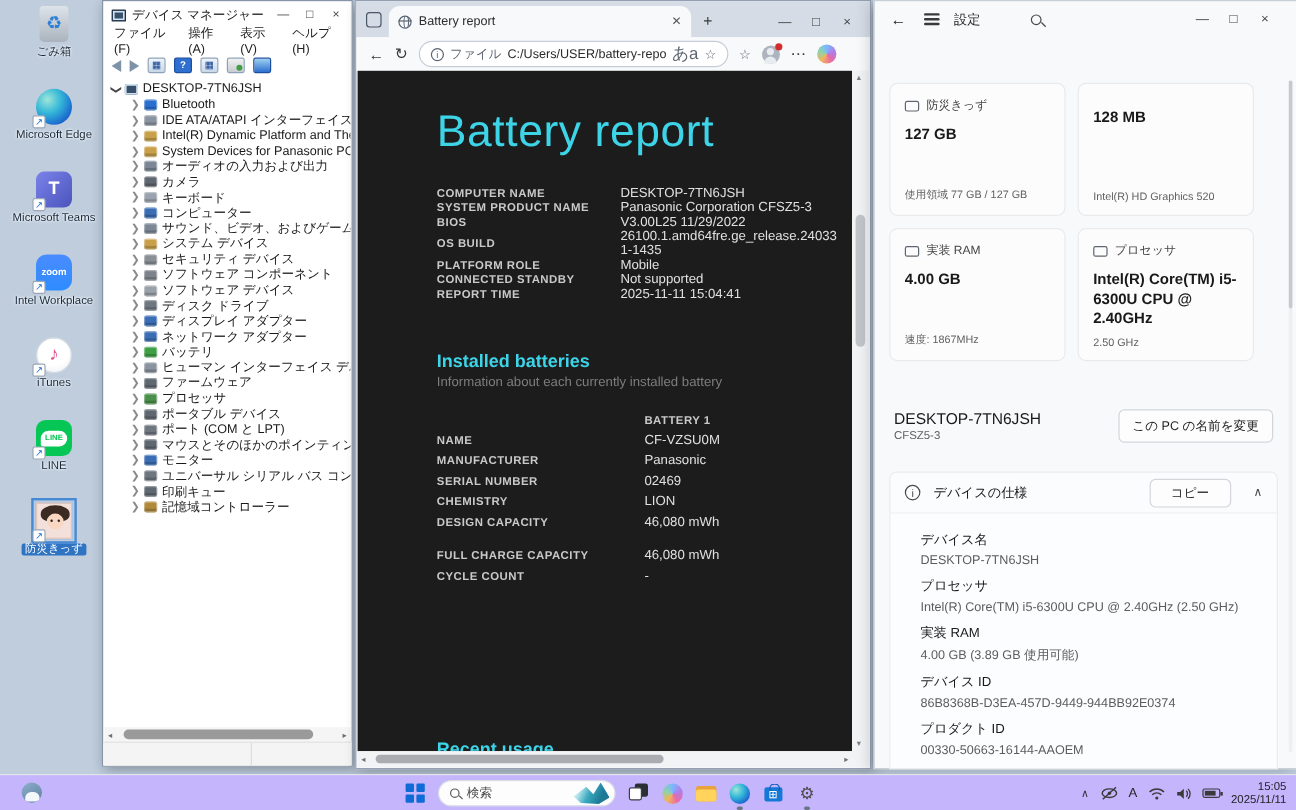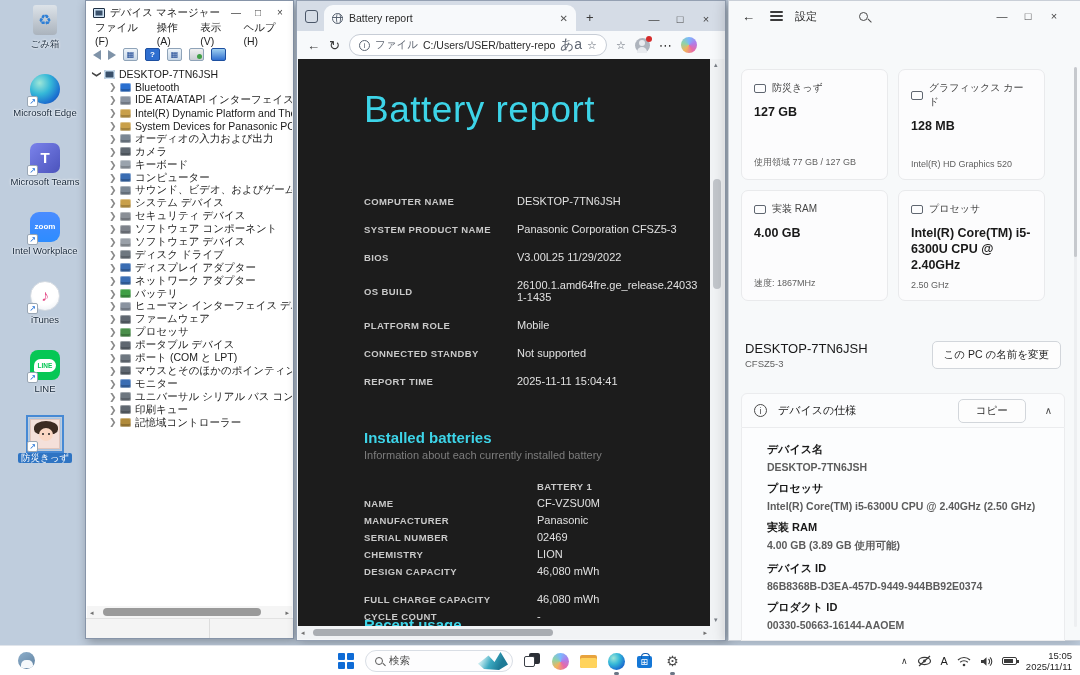--- a/index.html
+++ b/index.html
@@ -90,21 +90,21 @@
   .edge-vscroll { position:absolute; top:58px; right:1px; width:14px; bottom:14px; background:#f1f3f5; }
   .edge-vscroll .thumb { position:absolute; left:3px; width:8px; top:120px; height:110px; background:#c2c6cb; border-radius:4px; }
   .edge-hscroll { position:absolute; bottom:1px; left:1px; right:15px; height:13px; background:#f1f3f5; }
   .edge-hscroll .thumb { position:absolute; left:15px; width:240px; top:3px; height:7px; background:#a9adb2; border-radius:4px; }
   .corner { position:absolute; right:1px; bottom:1px; width:14px; height:13px; background:#f1f3f5; }
   .varrow { position:absolute; left:4px; font-size:7px; color:#7a7f86; }
 
   
   .report { position:absolute; left:66px; top:30px; right:10px; }
   .rep-title { font-size:37px; font-weight:300; color:#3dd4e8; letter-spacing:.5px; font-family:"Liberation Sans",sans-serif; }
-  .rep-info { margin-top:64px; display:grid; grid-template-columns:153px 185px; row-gap:16px; }
+  .rep-info { margin-top:24px; display:grid; grid-template-columns:153px 185px; row-gap:0; }
   .rep-label { font-size:9.5px; font-weight:bold; color:#c9c9c9; letter-spacing:.4px; align-self:center; }
   .rep-val { font-size:11px; color:#e0e0e0; word-break:break-all; }
   .rep-h2 { margin-top:42px; font-size:15px; font-weight:bold; color:#3dd4e8; }
   .rep-sub { margin-top:3px; font-size:11px; color:#7d7d7d; }
   .bat-table { margin-top:20px; display:grid; grid-template-columns:173px 160px; row-gap:5px; }
   .bat-head { font-size:9.5px; font-weight:bold; color:#c9c9c9; letter-spacing:.4px; }
   .gap-row { height:6px; grid-column:1 / 3; }
   .rep-h2.cut { position:absolute; top:557px; left:66px; margin:0; }
 
   
@@ -128,28 +128,28 @@
   .pcname { position:absolute; left:12px; top:330px; width:324px; height:48px; display:flex; align-items:center; padding:0 4px; }
   .pcname-name { font-size:13px; color:#191919; }
   .pcname-model { font-size:9.5px; color:#5f5f5f; margin-top:2px; }
   .btn { background:#fdfdfd; border:1px solid #d2d6db; border-radius:5px; font-size:10.5px; color:#1f1f1f; padding:6px 11px; }
   .pcname .btn { margin-left:auto; }
   .expander { position:absolute; left:12px; top:392px; width:324px; height:35px; background:#fbfcfd; border:1px solid #ebecee; border-radius:6px 6px 0 0; display:flex; align-items:center; gap:11px; padding:0 12px; }
   .info-circle { width:13px; height:13px; border:1.2px solid #4a4a4a; border-radius:50%; font-size:9px; line-height:12px; text-align:center; color:#4a4a4a; }
   .exp-label { font-size:11px; color:#191919; }
   .expander .btn { margin-left:auto; padding:4px 17px; }
   .chev-up { font-size:10px; color:#4a4a4a; margin-left:8px; }
-  .specs { position:absolute; left:12px; top:427px; width:324px; height:213px; background:#fcfdfe; border:1px solid #ebecee; border-top:none; overflow:hidden; padding:6px 12px 0 25px;font-weight:bold; }
+  .specs { position:absolute; left:12px; top:427px; width:324px; height:213px; background:#fcfdfe; border:1px solid #ebecee; border-top:none; overflow:hidden; padding:6px 12px 0 25px; }
   .spec-label { font-size:11px; color:#191919; margin-top:8px; }
   .spec-val { font-size:10.5px; color:#5c5c5c; margin-top:4px; white-space:nowrap; overflow:hidden; }
   .set-vtrack { position:absolute; right:3px; top:66px; width:3px; height:560px; background:#edeff1; border-radius:2px; }
   .set-vthumb { position:absolute; right:3px; top:66px; width:3px; height:190px; background:#c6c9cd; border-radius:2px; }
 
   
-  .taskbar { position:absolute; left:0; right:0; top:645px; height:30px; background:#ffffff; border-top:1px solid #e1e5eb;padding-left:27px; }
+  .taskbar { position:absolute; left:0; right:0; top:645px; height:30px; background:#c4b5fd; border-top:1px solid #e1e5eb;padding-left:27px; }
   .widgets { position:absolute; left:18px; top:6px; width:17px; height:17px; border-radius:50%; background:linear-gradient(145deg,#8fb0cc,#5d7f9e); overflow:hidden; }
   .widgets:after { content:""; position:absolute; left:3px; top:8px; width:12px; height:8px; background:#f5f8fb; border-radius:5px 5px 0 0; }
   .tb-center { position:absolute; left:338px; top:0; height:30px; display:flex; align-items:center; gap:11px; }
   .start { width:16px; height:16px; display:grid; grid-template-columns:7px 7px; grid-template-rows:7px 7px; gap:1.5px; }
   .start i { background:#0f6cd6; border-radius:1px; }
   .search-pill { width:148px; height:22px; background:#fdfdfe; border:1px solid #d9dee5; border-radius:11px; display:flex; align-items:center; gap:6px; padding:0 4px 0 9px; font-size:10.5px; color:#4a4a4a; }
   .search-pill .mag2 { width:8px; height:8px; border:1.3px solid #5a5a5a; border-radius:50%; position:relative; flex:0 0 auto; }
   .search-pill .mag2:after { content:""; position:absolute; left:6px; top:6px; width:4px; height:1.3px; background:#5a5a5a; transform:rotate(45deg); }
   .search-pill .crane { margin-left:auto; width:30px; height:18px; background:linear-gradient(115deg,#bfe8ee 20%,#3aa8c0 45%,#1d7a96 75%); clip-path:polygon(0 65%,35% 20%,55% 55%,75% 0,100% 70%,70% 100%,20% 95%); }
   .tb-ic { width:17px; height:17px; position:relative; }
@@ -522,24 +522,20 @@
   <div class="cards" id="setCards">
       <div class="card">
         <div class="card-head">
           <span class="card-ic"></span>
           <span>防災きっず</span>
         </div>
         <div class="card-val">127 GB</div>
         <div class="card-foot">使用領域 77 GB / 127 GB</div>
       </div>
       <div class="card">
-        <div class="card-head">
-          <span class="card-ic"></span>
-          <span>グラフィックス カード</span>
-        </div>
         <div class="card-val">128 MB</div>
         <div class="card-foot">Intel(R) HD Graphics 520</div>
       </div>
       <div class="card">
         <div class="card-head">
           <span class="card-ic"></span>
           <span>実装 RAM</span>
         </div>
         <div class="card-val">4.00 GB</div>
         <div class="card-foot">速度: 1867MHz</div>

